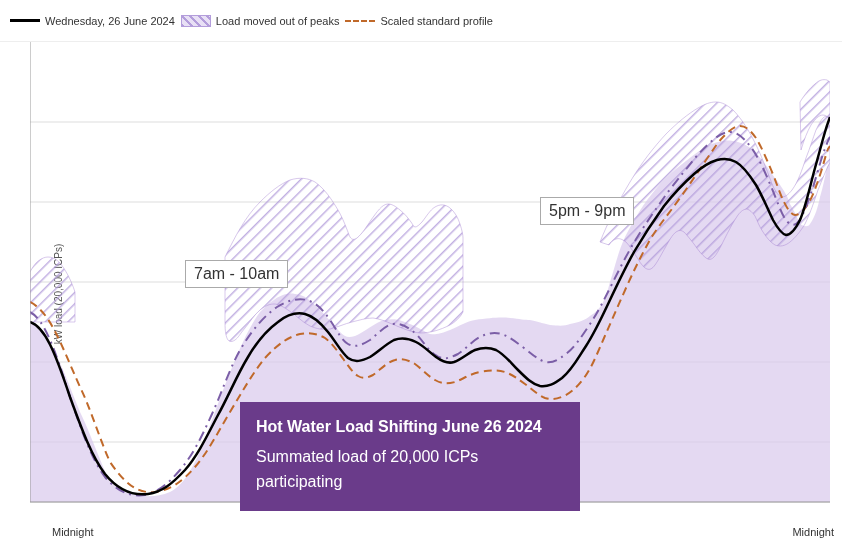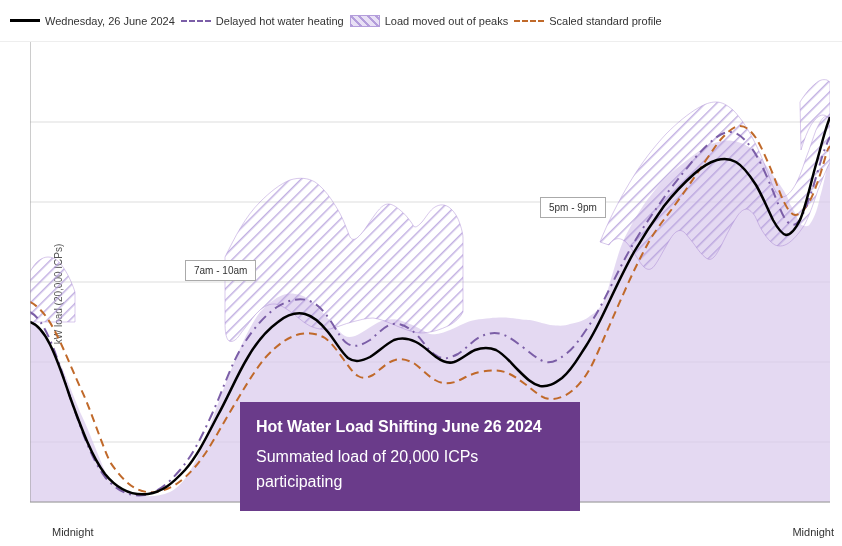--- a/index.html
+++ b/index.html
@@ -115,21 +115,21 @@
       width: 800px;
       height: 490px;
     }
 
     
     .annotation-box {
       position: absolute;
       background: white;
       border: 1px solid #aaa;
       padding: 4px 8px;
-      font-size: 10px;
+      font-size: 16px;
       color: #333;
       font-weight: 500;
     }
 
     .annotation-7am {
       left: 185px;
       top: 218px;
       text-align: center;
     }
 
@@ -167,24 +167,20 @@
   </style>
 </head>
 <body>
 
 <div class="chart-container">
 
   <div class="legend">
     <div class="legend-item">
       <div class="legend-line-solid"></div>
       <span>Wednesday, 26 June 2024</span>
-    </div>
-    <div class="legend-item">
-      <div class="legend-line-dashed"></div>
-      <span>Delayed hot water heating</span>
     </div>
     <div class="legend-item">
       <div class="legend-line-hatched"></div>
       <span>Load moved out of peaks</span>
     </div>
     <div class="legend-item">
       <div class="legend-line-dashed-brown"></div>
       <span>Scaled standard profile</span>
     </div>
   </div>

